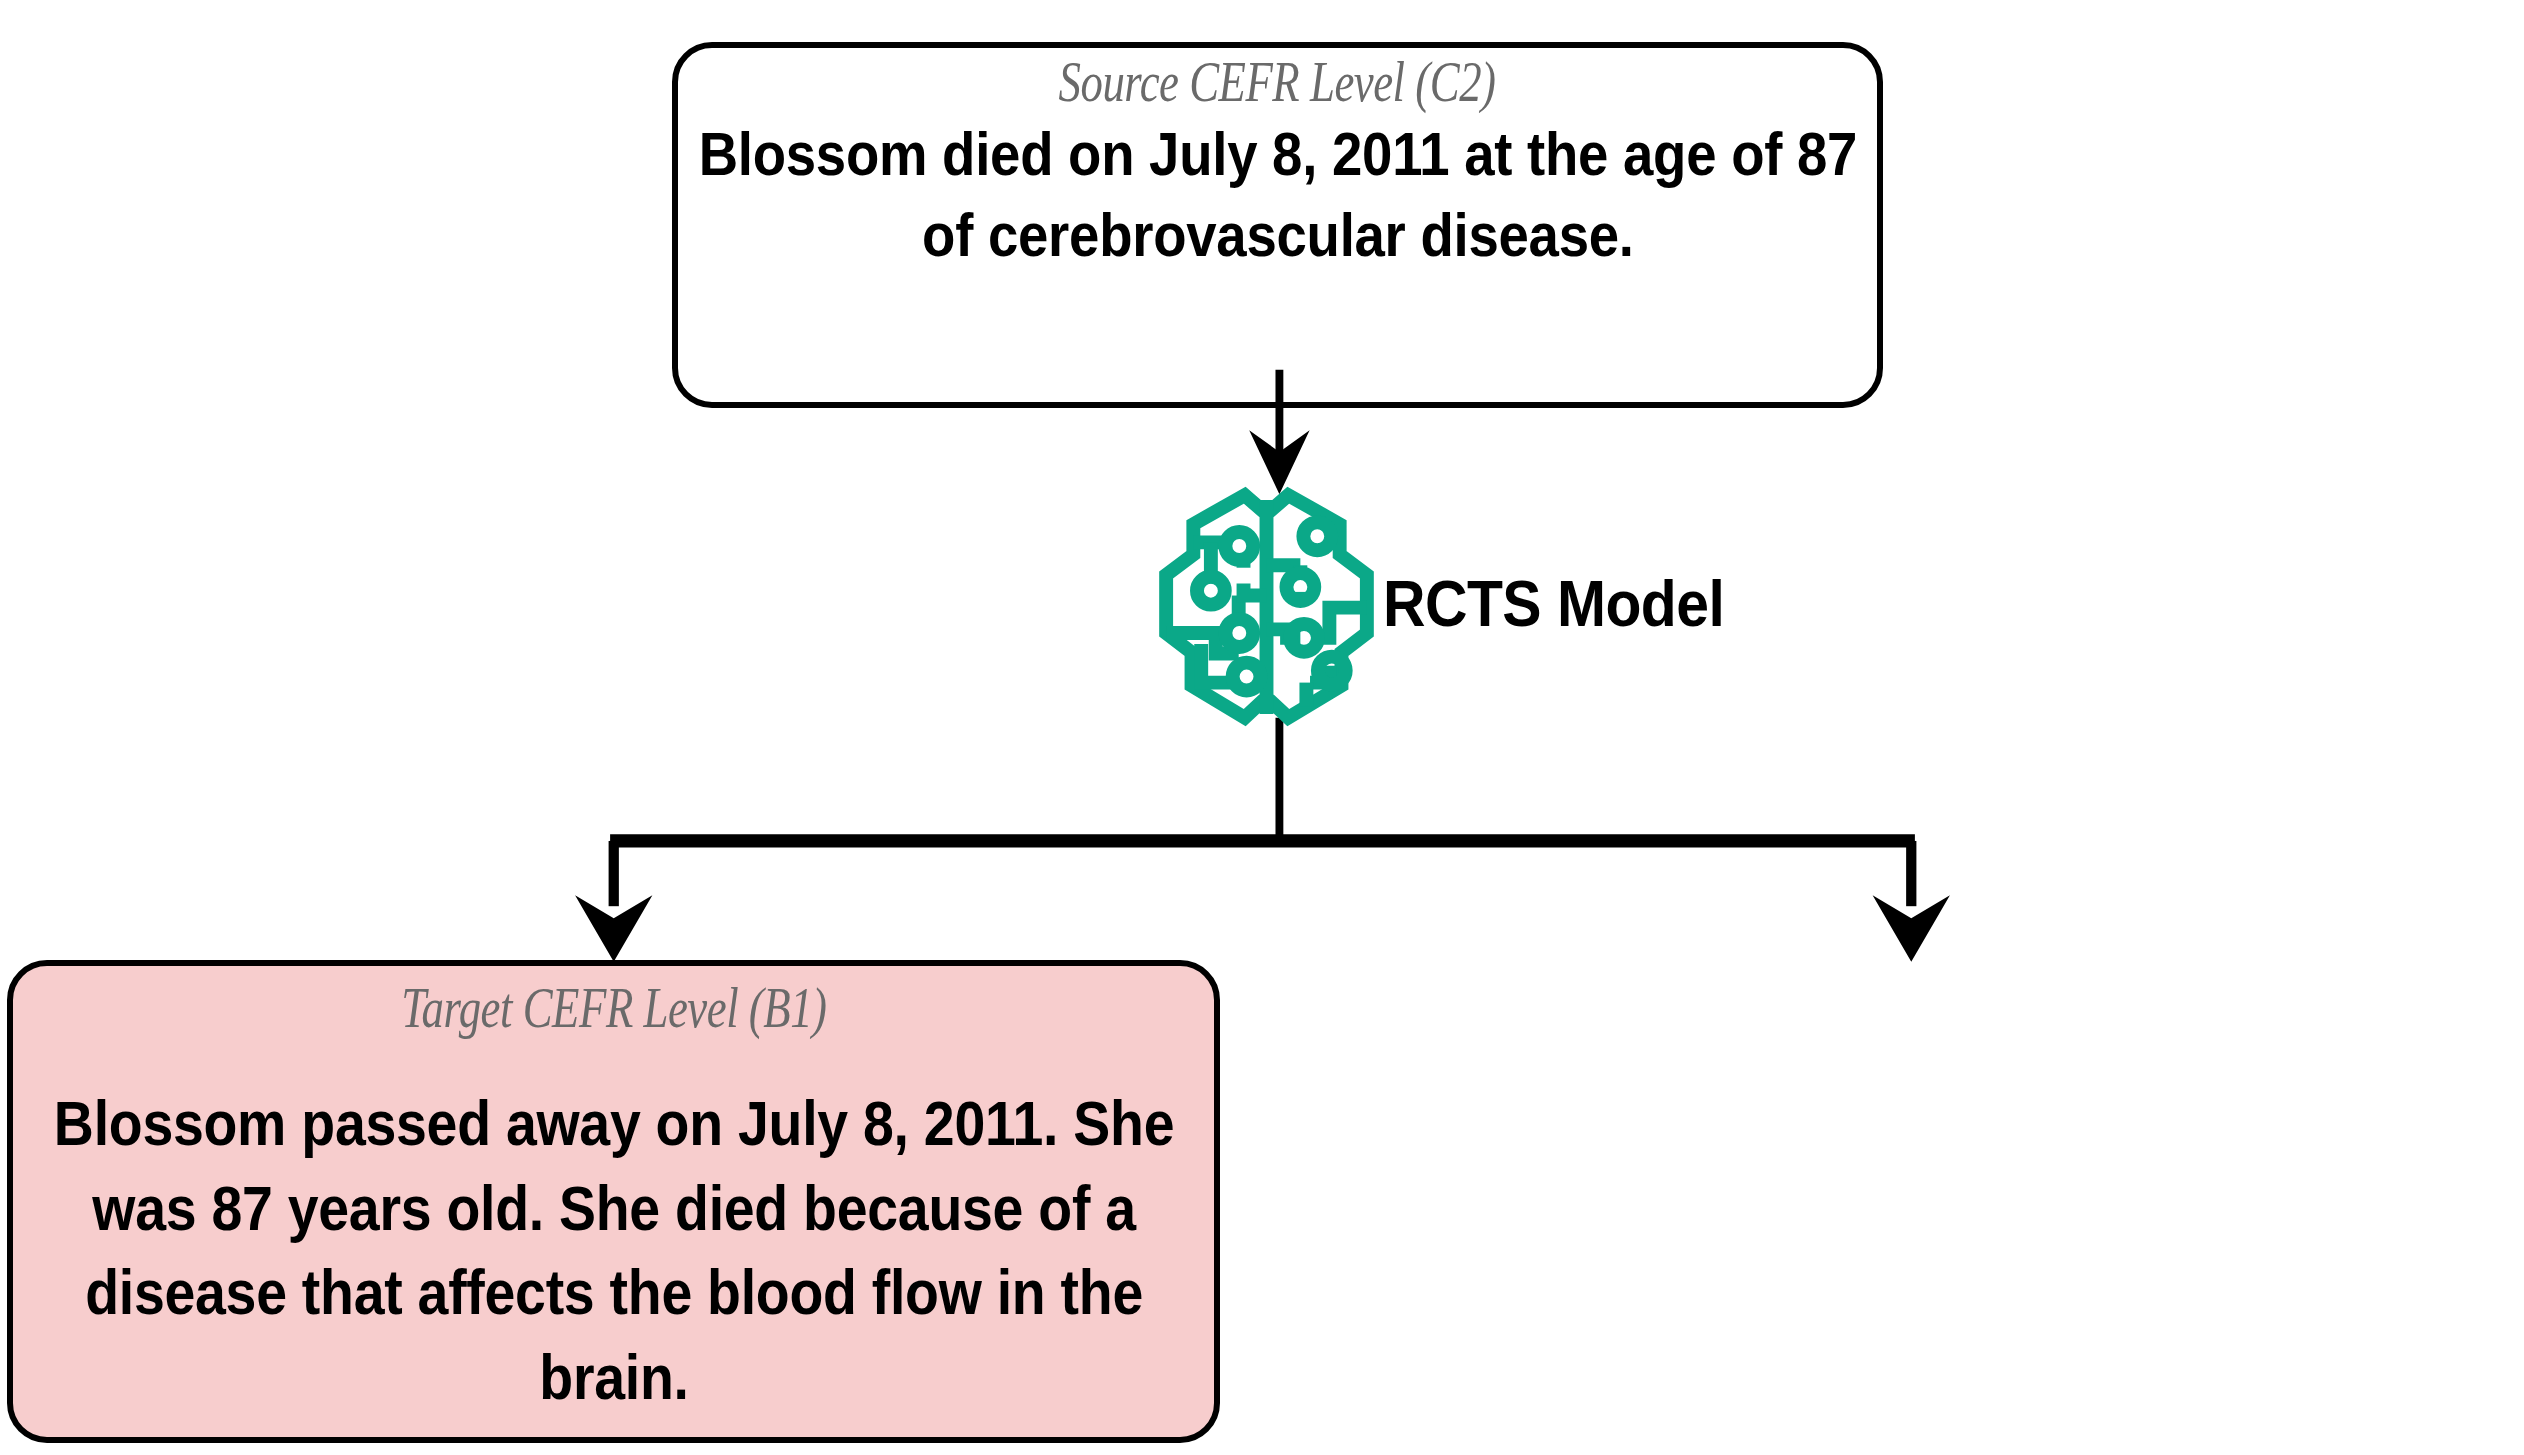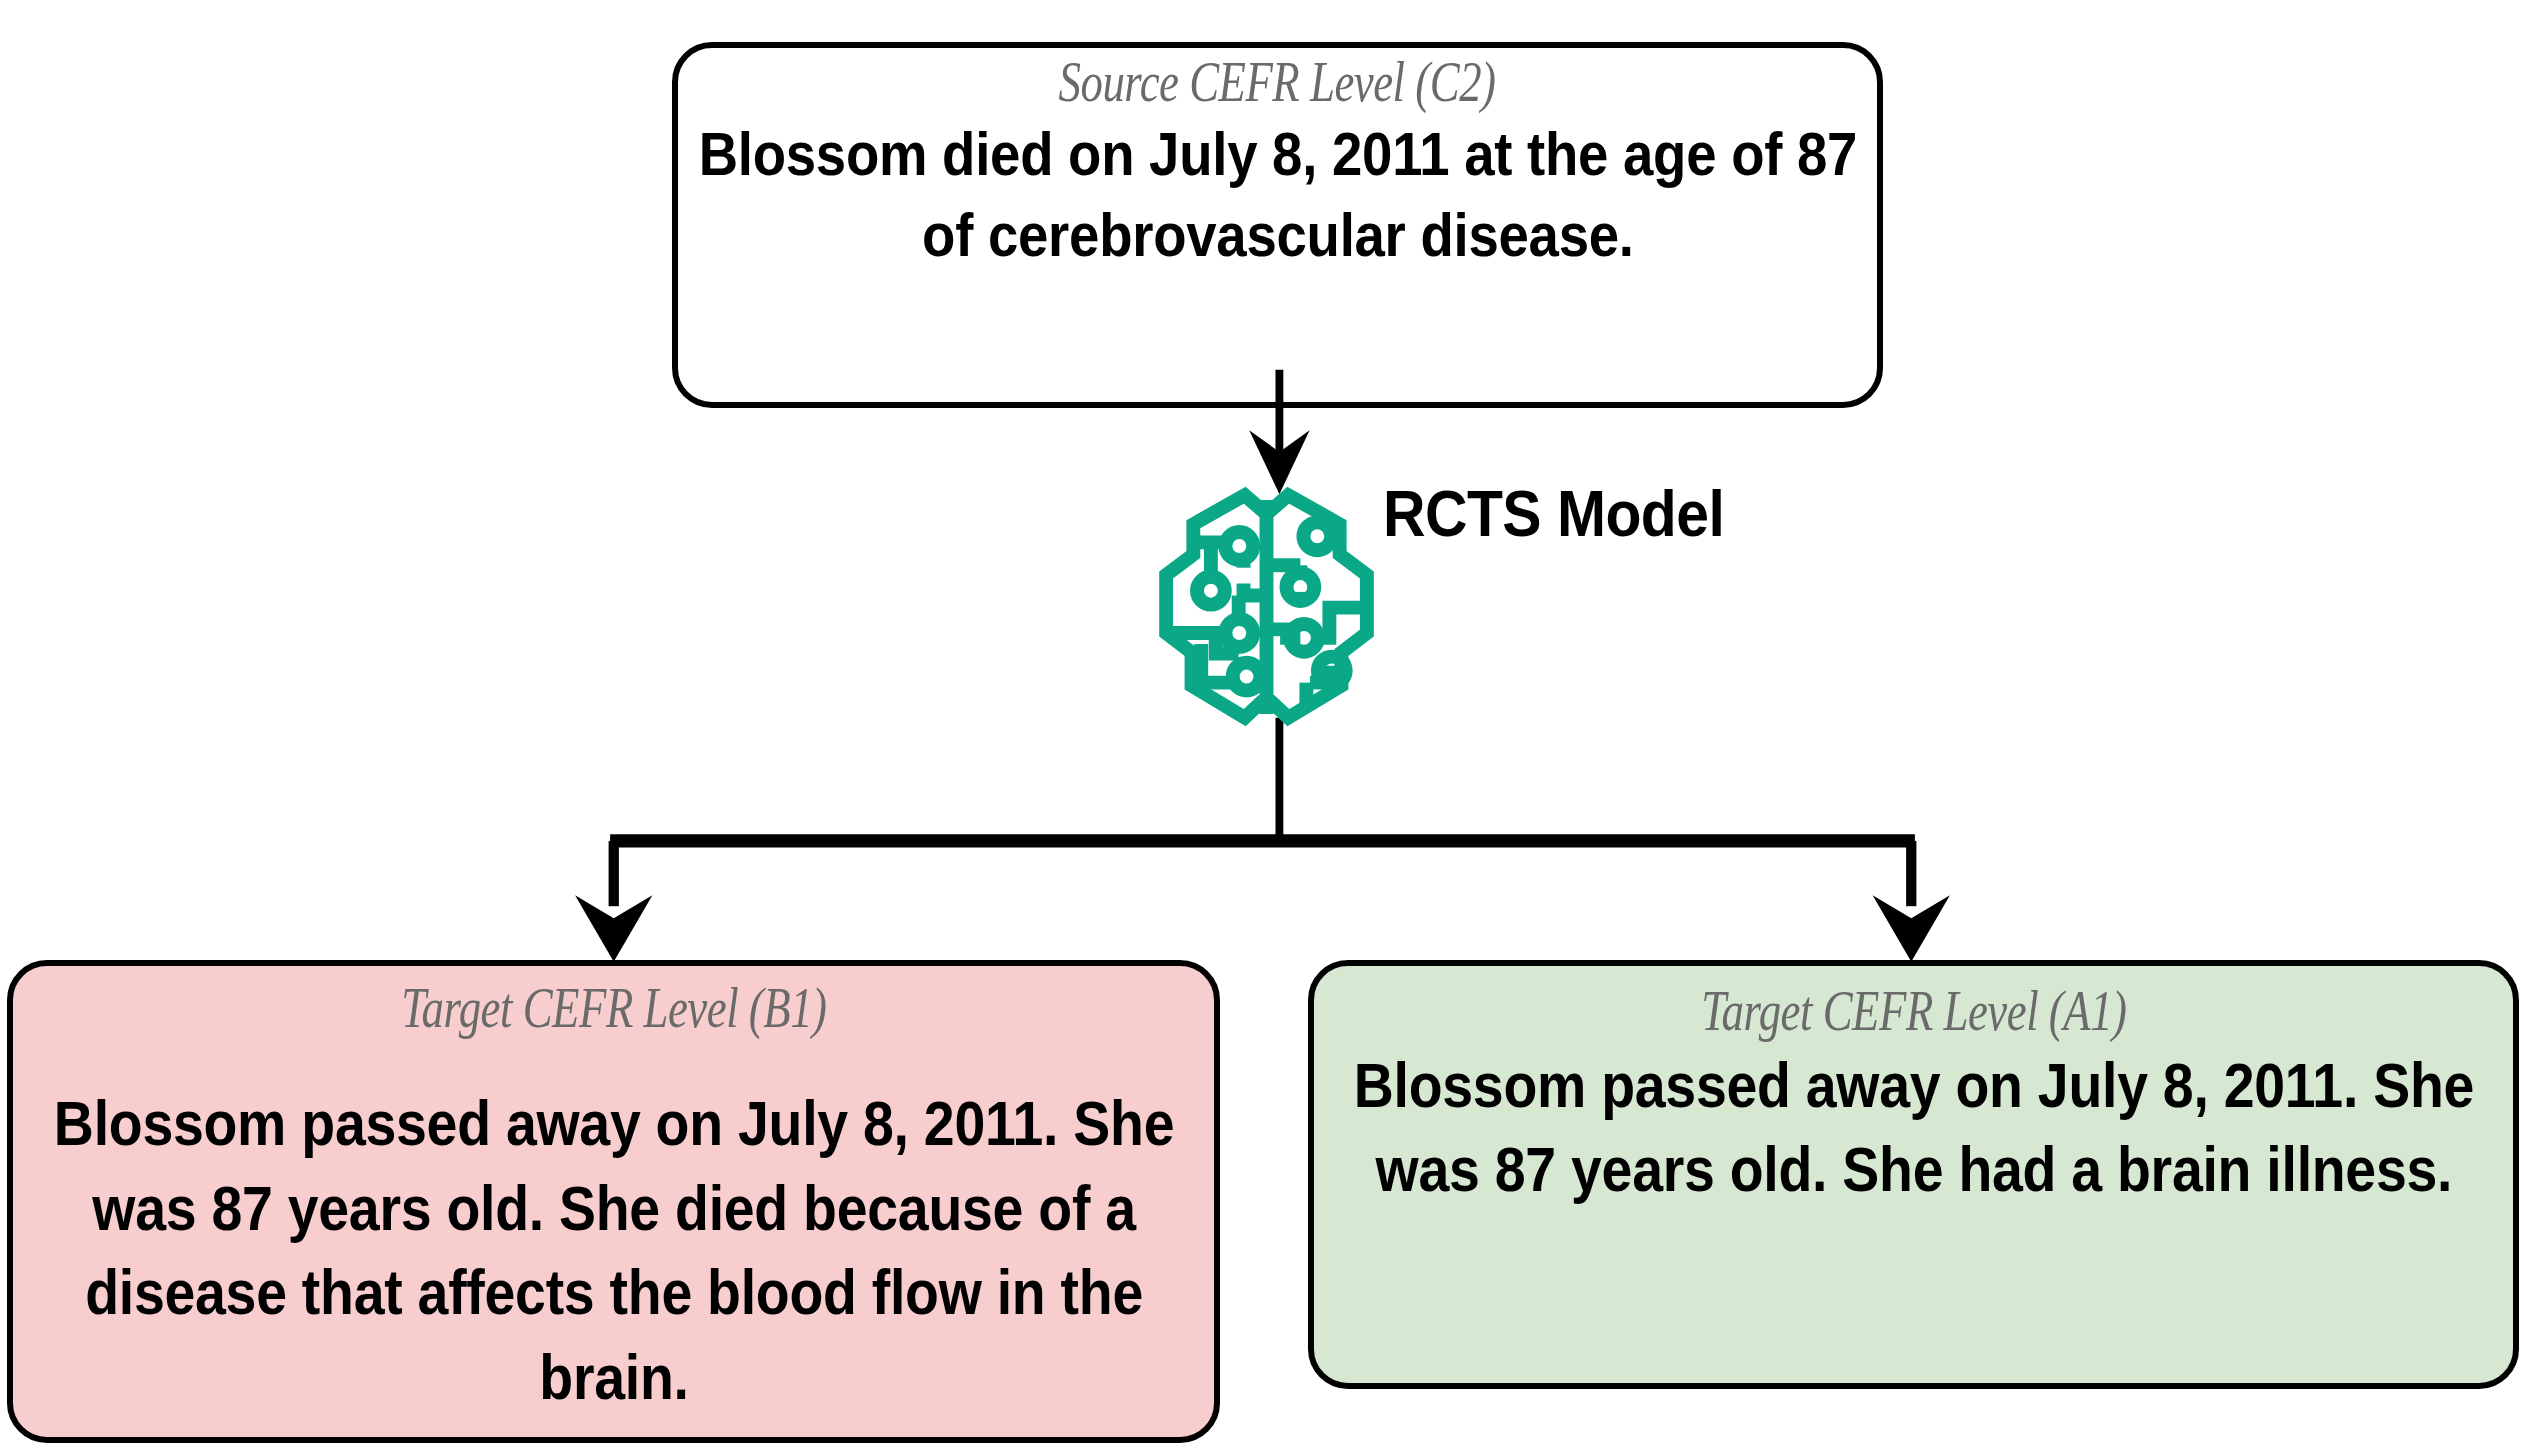--- a/index.html
+++ b/index.html
@@ -105,20 +105,21 @@
     pointer-events: none;
   }
 
   
   #model-row {
     position: absolute;
     left: 1148px;
     top: 477px;
     height: 254px;
     display: flex;
+    align-items: center;
   }
   #brain-icon {
     width: 237px;
     height: 254px;
     display: block;
   }
   #model-label {
     font-family: "Liberation Sans", "DejaVu Sans", sans-serif;
     font-weight: 700;
     font-size: 64px;
@@ -226,19 +227,15 @@
       </g>
     </svg>
     <div id="model-label">RCTS Model</div>
   </div>
 
   <div class="node" id="target-b1-node">
     <div class="node-label">Target CEFR Level (B1)</div>
     <div class="node-text">Blossom passed away on July 8, 2011. She was 87 years old. She died because of a disease that affects the blood flow in the brain.</div>
   </div>
 
-  <div class="node" id="target-a1-node">
-    <div class="node-label">Target CEFR Level (A1)</div>
-    <div class="node-text">Blossom passed away on July 8, 2011. She was 87 years old. She had a brain illness.</div>
-  </div>
 
 </div>
 
 
 </body></html>

